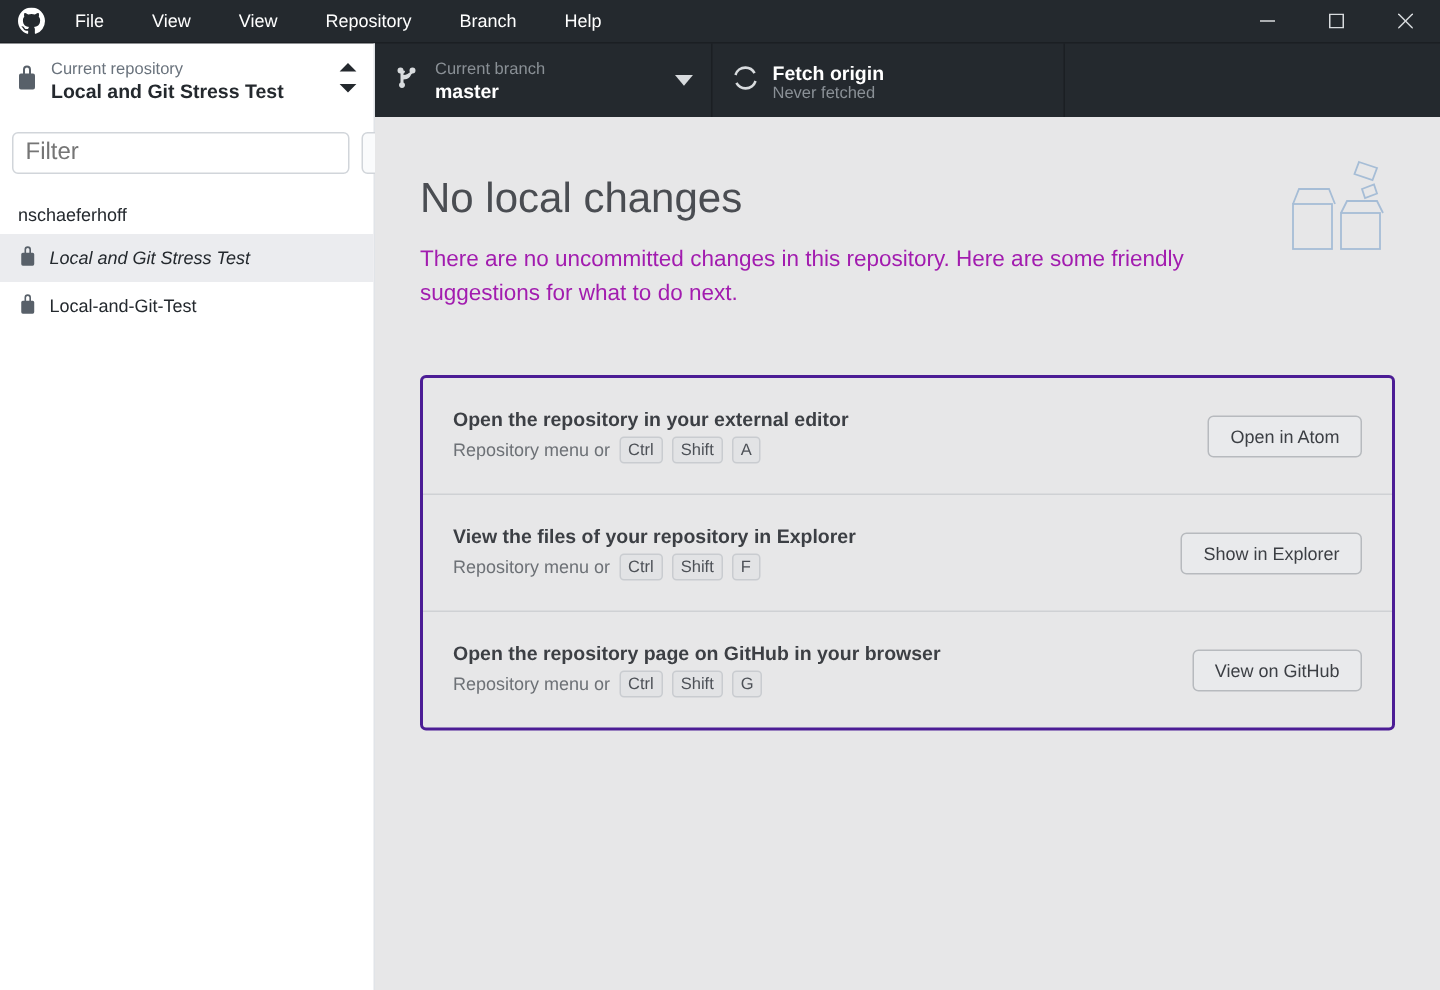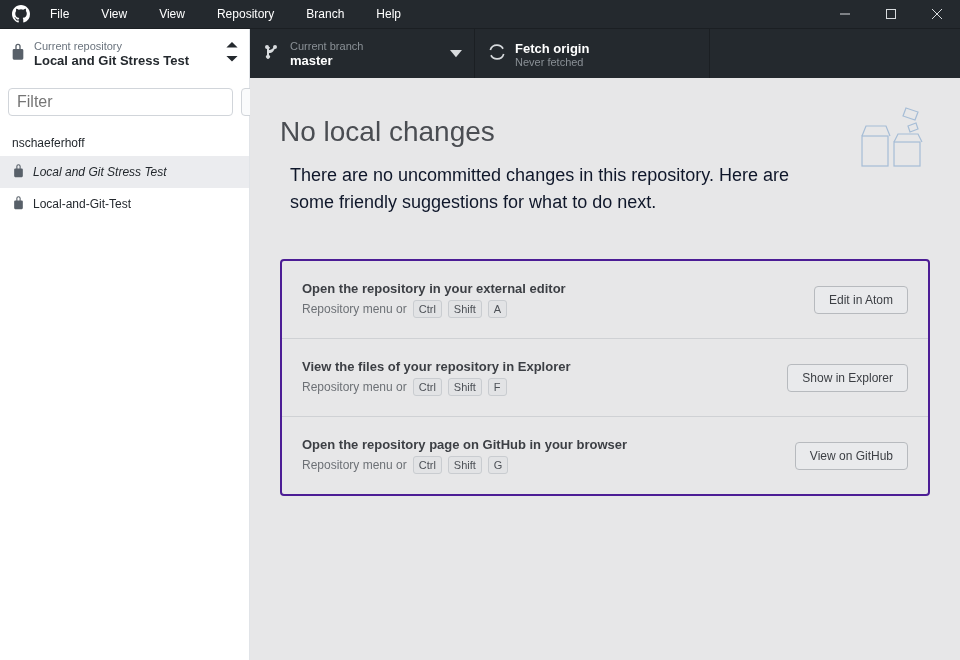--- a/index.html
+++ b/index.html
@@ -36,21 +36,21 @@
   .side-controls { display: flex; gap: 8px; padding: 10px 8px; }
   .filter { flex: 1; height: 28px; border: 1px solid #d1d5da; border-radius: 4px; padding: 0 8px; font-size: 16px; }
   .add-btn { height: 28px; border: 1px solid #d1d5da; border-radius: 4px; background: #fafbfc; padding: 0 10px; font-size: 12px; display: flex; align-items: center; gap: 6px; cursor: default; }
   .add-btn svg { width: 8px; height: 8px; }
   .section-label { font-size: 12px; color: #24292e; padding: 10px 12px 6px; }
   .repo-item { display: flex; align-items: center; gap: 8px; padding: 6px 12px; font-size: 12px; color: #24292e; }
   .repo-item.selected { background: #ebecef; font-style: italic; }
   .repo-item .lock { width: 13px; color: #586069; }
   .main { flex: 1; background: #e7e7e8; position: relative; display: flex; flex-direction: column; padding: 38px 30px 30px; }
   .main h1 { font-size: 28px; font-weight: 400; color: #4a4d52; margin-bottom: 14px; }
-  .main .sub { font-size: 18px; color: #0f172a; max-width: 510px; line-height: 1.5; margin-left: 10px; }
+  .main .sub { font-size: 15px; color: #a21caf; max-width: 510px; line-height: 1.5; }
   .illus { position: absolute; right: 24px; top: 18px; width: 80px; height: 80px; }
   .cards { margin-top: 43px; border: 2px solid #4c1d95; border-radius: 4px; }
   .card { display: flex; align-items: center; justify-content: space-between; padding: 20px 20px; border-bottom: 1px solid #cfd1d4; }
   .card:last-child { border-bottom: none; }
   .card .left { }
   .card .title { font-size: 13px; font-weight: 600; color: #3c3f44; margin-bottom: 4px; }
   .card .sub1 { font-size: 12px; color: #4d5157; margin-bottom: 6px; }
   .card .sub1 a { color: #0b61c4; text-decoration: none; }
   .card .hint { font-size: 12px; color: #6d7176; display: flex; align-items: center; gap: 6px; }
   .kbd { display: inline-block; border: 1px solid #c9ccd0; border-radius: 3px; background: #e2e3e5; padding: 0 5px; font-size: 11px; line-height: 16px; color: #4d5157; }
@@ -188,21 +188,21 @@
           <div class="card">
             <div class="left">
               <div class="title">Open the repository in your external editor</div>
               <div class="hint">
                 <span>Repository menu or</span> 
                 <span class="kbd">Ctrl</span> 
                 <span class="kbd">Shift</span> 
                 <span class="kbd">A</span>
               </div>
             </div>
-            <div class="card-btn">Edit in Atom</div>
+            <div class="card-btn">Open in Atom</div>
           </div>
           <div class="card">
             <div class="left">
               <div class="title">View the files of your repository in Explorer</div>
               <div class="hint">
                 <span>Repository menu or</span> 
                 <span class="kbd">Ctrl</span> 
                 <span class="kbd">Shift</span> 
                 <span class="kbd">F</span>
               </div>

